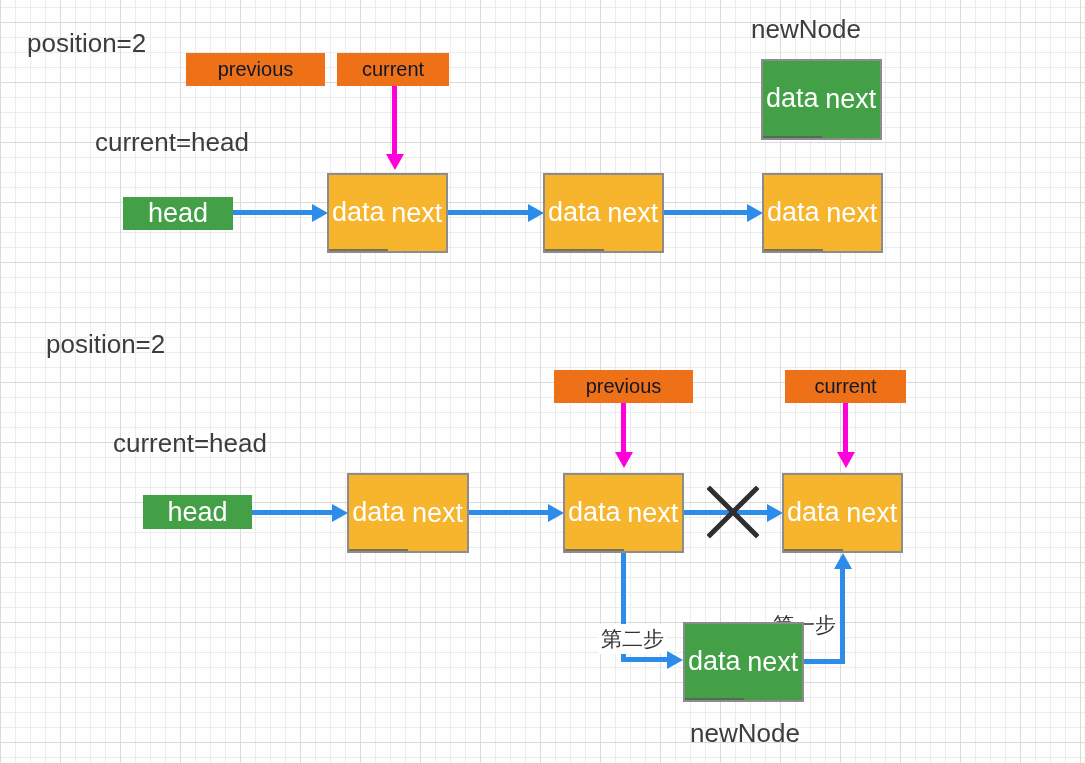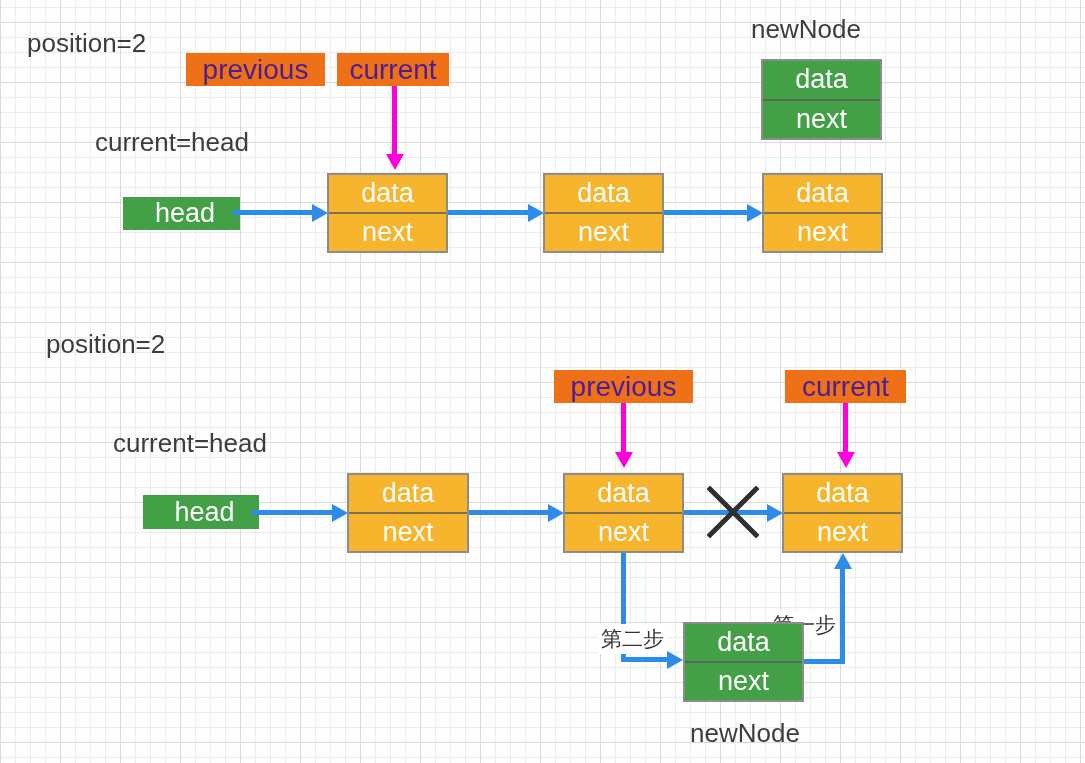--- a/index.html
+++ b/index.html
@@ -9,26 +9,26 @@
     background-color:#fefefe;
     background-image:
       linear-gradient(to right, var(--grid_major) 1px, transparent 1px),
       linear-gradient(to bottom, var(--grid_major) 1px, transparent 1px),
       linear-gradient(to right, var(--grid_minor) 1px, transparent 1px),
       linear-gradient(to bottom, var(--grid_minor) 1px, transparent 1px);
     background-size:60px 60px,60px 60px,15px 15px,15px 15px;
     background-position:0 0,0 22px,0 0,0 7px;
   }
   .t{position:absolute;color:var(--text_dark);font-size:26px;white-space:nowrap;}
-  .tag{position:absolute;background:var(--tag_orange);color:#4c1d95;font-size:28px;
+  .tag{position:absolute;background:var(--tag_orange);color:#0f172a;font-size:20px;
        display:flex;align-items:center;justify-content:center;text-align:right;}
   .headbox{position:absolute;background:var(--node_green);color:#fff;font-size:27px;
-       display:flex;align-items:center;justify-content:center;padding-left:7px;}
+       display:flex;align-items:center;justify-content:center;}
   .node{position:absolute;background:var(--node_orange);border:2px solid var(--node_border);
-       box-sizing:border-box;display:flex;flex-direction:column;}
+       box-sizing:border-box;display:flex;flex-direction:row;}
   .node.green{background:var(--node_green);}
   .cell{flex:1;display:flex;align-items:center;justify-content:center;color:#fff;font-size:27px;}
   .cell:first-child{border-bottom:2px solid rgba(90,90,90,.75);}
   .hline{position:absolute;height:5px;background:var(--arrow_blue);}
   .vline{position:absolute;width:5px;background:var(--arrow_blue);}
   .mvline{position:absolute;width:5px;background:var(--arrow_magenta);}
   .ah-r{position:absolute;width:0;height:0;border-top:9px solid transparent;
         border-bottom:9px solid transparent;border-left:16px solid var(--arrow_blue);}
   .ah-u{position:absolute;width:0;height:0;border-left:9px solid transparent;
         border-right:9px solid transparent;border-bottom:16px solid var(--arrow_blue);}

